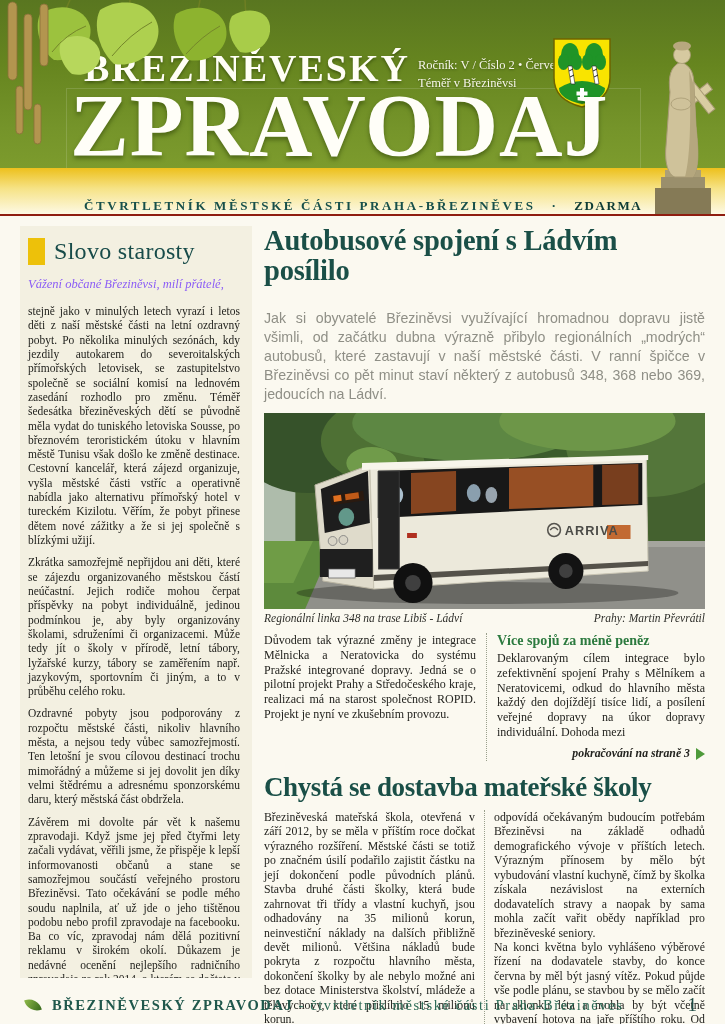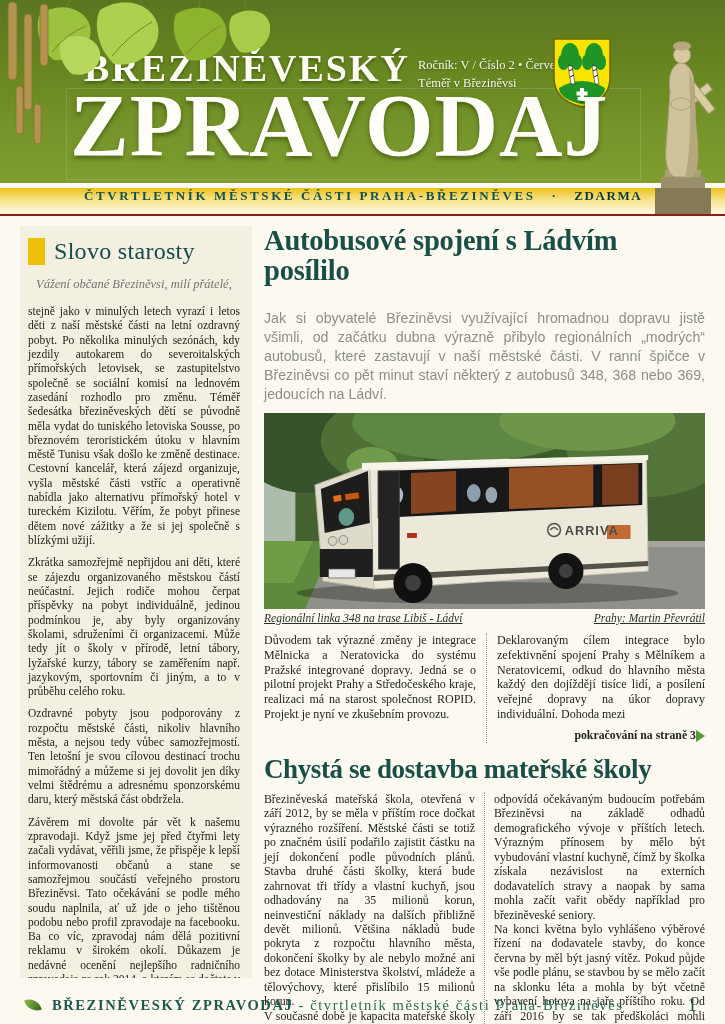--- a/index.html
+++ b/index.html
@@ -12,23 +12,23 @@
     position:relative;
   }
   
   .masthead{ position:relative; width:725px; height:216px; }
   .masthead-green{
     position:absolute; inset:0 0 33px 0;
     background:linear-gradient(180deg,#597620 0%, #66851f 35%, #75942a 70%, #7f9e2e 100%);
     overflow:hidden;
   }
   .masthead-yellow{
-    position:absolute; left:0; right:0; bottom:2px; height:26px;
+    position:absolute; left:0; right:0; bottom:2px; height:46px;
     background:linear-gradient(180deg,#edc01c 0%, #f6e387 45%, #fdf9e4 100%);
-    display:flex; align-items:flex-start; padding-left:84px;
+    display:flex; align-items:flex-end; padding-left:84px;
   }
   .masthead-redline{ position:absolute; left:0; right:0; bottom:0; height:2px; background:#8f1d10; }
   .title-small{
     position:absolute; left:84px; top:46px;
     font-size:38px; font-weight:bold; letter-spacing:2px;
     color:#fffef6; text-shadow:0 2px 3px rgba(35,55,0,.55);
   }
   .title-big{
     position:absolute; left:70px; top:82px;
     font-size:88px; font-weight:bold; letter-spacing:1px; line-height:1;
@@ -56,21 +56,21 @@
     display:flex; gap:12px;
   }
   
   .mayor{
     width:232px; flex:0 0 232px; height:752px; overflow:hidden;
     background:#f3f0e1; padding:12px 12px 10px 8px;
   }
   .mayor-head{ display:flex; align-items:center; gap:9px; margin-bottom:12px; }
   .mayor-square{ width:17px; height:27px; background:#edc10a; flex:0 0 17px; }
   .mayor-title{ font-size:24px; color:#174b49; letter-spacing:.3px; }
-  .salutation{ font-style:italic; font-size:12.5px; margin:0 0 12px 8px; color:#737373; }
+  .salutation{ font-style:italic; font-size:12.5px; margin:0 0 12px 0; color:#8b5cf6; }
   .mayor p.bodytext{
     font-size:11.5px; line-height:1.245; text-align:justify; color:#23231f;margin-top:8px;
   }
 
   
   .rightcol{ flex:1 1 auto; min-width:0; }
   .headline{
     font-size:28.5px; font-weight:bold; color:#1a4f47;
     line-height:1.06; letter-spacing:-0.2px; margin-bottom:23px;
   }
@@ -80,36 +80,36 @@
   }
   .lede{
     font-family:"Liberation Sans", sans-serif;
     font-size:14.2px; line-height:1.33; color:#8f8f86;
     text-align:justify; margin-bottom:9px;
   }
   .photo-wrap{ width:100%; }
   .photo-svg{ display:block; width:100%; height:196px; }
   .caption-row{
     display:flex; justify-content:space-between;
-    font-style:italic; font-size:11.5px; color:#2e2e2a; margin-top:3px;text-decoration:underline;
+    font-style:italic; font-size:11.5px; color:#2e2e2a; margin-top:3px;
   }
   .bus-cols{ display:flex; margin-top:9px; }
   .bus-body{
     flex:0 0 222px; width:222px; padding-right:10px;
     font-size:12px; line-height:1.24; text-align:justify;
   }
   .bus-side{
     flex:1 1 auto; border-left:1px dotted #9aa08c; padding-left:10px;
   }
   .sidebar-title{ font-size:14px; font-weight:bold; color:#2c7a3f; margin-bottom:2px; }
   .sidebar-body{ font-size:12px; line-height:1.24; text-align:justify; }
   .continuation{
-    margin-top:6px; text-align:right; font-weight:bold;
+    margin-top:6px; text-align:right; font-style:italic; font-weight:bold;
     font-size:11.8px; color:#23231f;
-    display:flex; justify-content:flex-end; align-items:center; gap:0;
+    display:flex; justify-content:flex-end; align-items:center; gap:6px;
   }
   .cont-arrow{
     width:0; height:0; display:inline-block;
     border-left:9px solid #4e9a3a; border-top:6px solid transparent; border-bottom:6px solid transparent;
   }
   .school-cols{ display:flex; }
   .school-col{ flex:1 1 0; font-size:11.8px; line-height:1.225; text-align:justify; }
   .school-col.first{ padding-right:9px; }
   .school-col.second{ border-left:1px dotted #9aa08c; padding-left:9px; }
 
@@ -302,20 +302,21 @@
       </svg>
       <div class="caption-row">
         <span>Regionální linka 348 na trase Libiš - Ládví</span>
         <span>Prahy: Martin Převrátil</span>
       </div>
     </div>
 
     <div class="bus-cols">
       <p class="bus-body">Důvodem tak výrazné změny je integrace Mělnicka a Neratovicka do systému Pražské integrované dopravy. Jedná se o pilotní projekt Prahy a Středočeského kraje, realizaci má na starost společnost ROPID. Projekt je nyní ve zkušebním provozu.</p>
       <div class="bus-side">
+        <div class="sidebar-title">Více spojů za méně peněz</div>
         <p class="sidebar-body">Deklarovaným cílem integrace bylo zefektivnění spojení Prahy s Mělníkem a Neratovicemi, odkud do hlavního města každý den dojíždějí tisíce lidí, a posílení veřejné dopravy na úkor dopravy individuální. Dohoda mezi</p>
         <div class="continuation">
           <span>pokračování na straně 3</span>
           <span class="cont-arrow"></span>
         </div>
       </div>
     </div>
 
     <h1 class="headline2">Chystá se dostavba mateřské školy</h1>
     <div class="school-cols">

